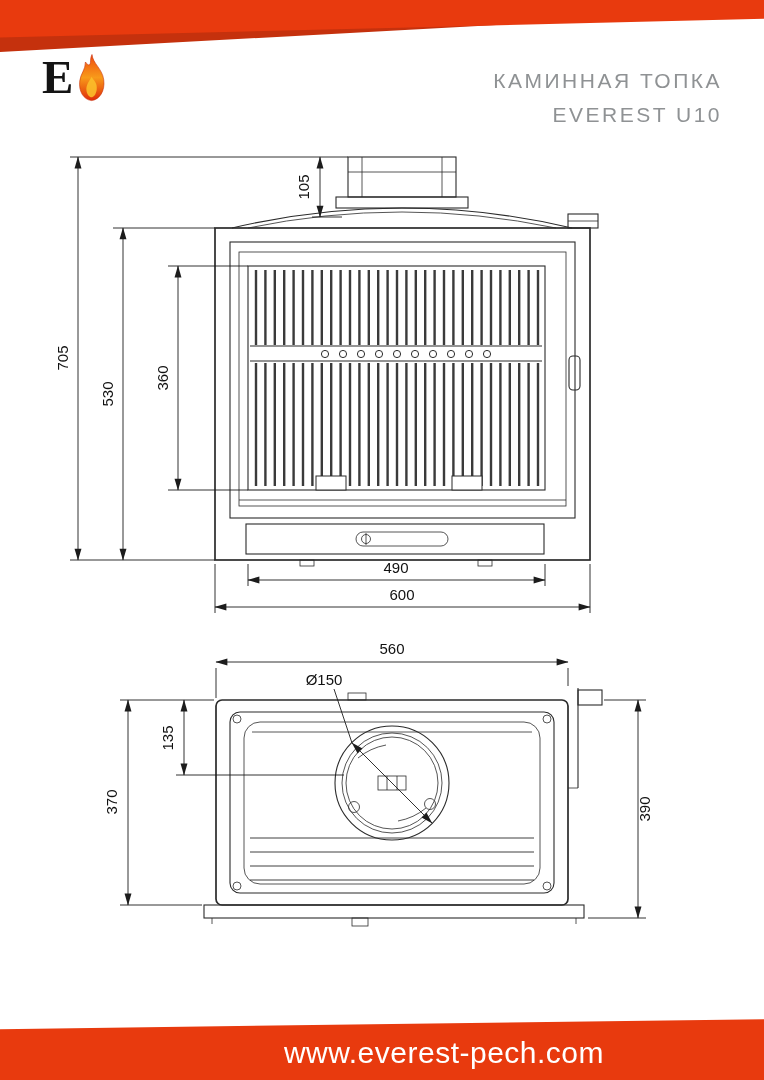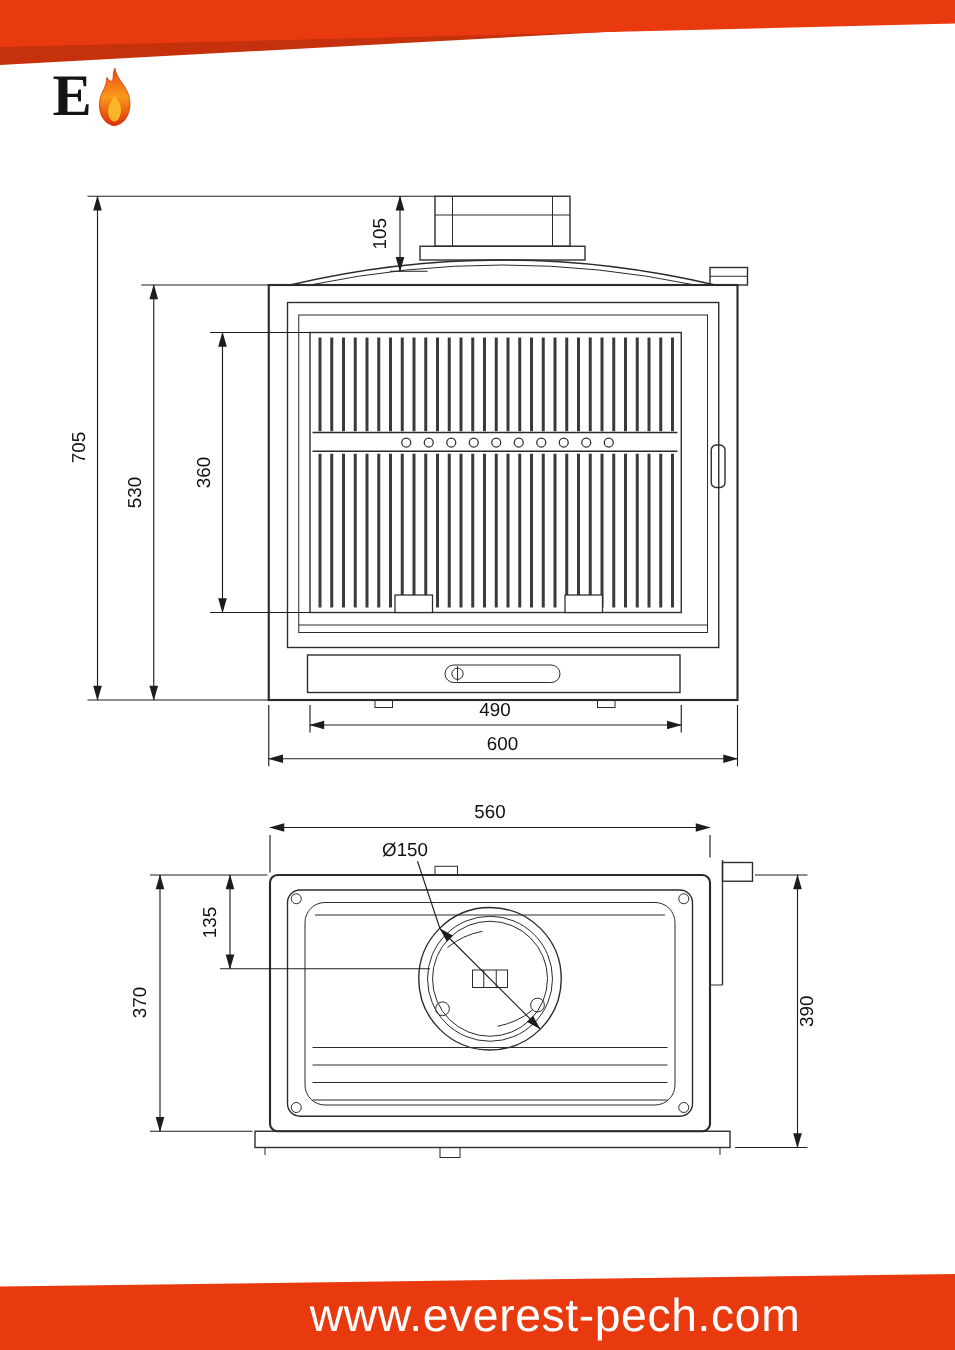--- a/index.html
+++ b/index.html
@@ -28,21 +28,21 @@
   .ext,.dim{stroke:#1c1c1c;stroke-width:0.9;fill:none;}
   .dlabel{font-family:"Liberation Sans",sans-serif;font-size:15px;fill:#111;}
   #grill-bars line{stroke:#3a3a3a;stroke-width:2.4;}
   #vent-holes circle{fill:#ffffff;stroke:#2b2b2b;stroke-width:1;}
   #floor-ribs line{stroke:#2b2b2b;stroke-width:0.9;}
 
   
   .footer{position:absolute;left:0;bottom:0;width:100%;height:62px;background:#e83a0e;
     clip-path:polygon(0 18%,100% 2%,100% 100%,0 100%);
     display:flex;align-items:center;justify-content:center;}
-  .footer span{color:#ffffff;font-size:37px;letter-spacing:0.5px;transform:translate(62px,4px);}
+  .footer span{color:#ffffff;font-size:30px;letter-spacing:0.5px;transform:translate(62px,4px);}
 </style>
 </head>
 <body>
 
 <div class="page">
 
   <div class="banner-back"></div>
   <div class="banner-front"></div>
 
   <div class="header">
@@ -54,20 +54,22 @@
             <stop offset="0" stop-color="#ef4a10"></stop>
             <stop offset="0.5" stop-color="#f89a1a"></stop>
             <stop offset="1" stop-color="#e02c08"></stop>
           </linearGradient>
         </defs>
         <path d="M17 0 C18 10 28 15 29.5 27 C31 39 25 48 16.5 49 C8 48 2.5 39 4 28 C5 20 10 16.5 10 8 C13 12 15.5 13 15.5 6 C15.5 3.5 16.3 1.6 17 0 Z" fill="url(#fg)" stroke="#c52b07" stroke-width="0.6"></path>
         <path d="M16.5 24 C20 28.5 22.8 31 22 37.5 C21.2 43 18.5 45.5 16.5 45.5 C14.5 45.5 11.6 43 11.1 38 C10.6 33 13.5 29 16.5 24 Z" fill="#fbbe2a" opacity="0.9"></path>
       </svg>
     </div>
     <div class="title">
+      <div>КАМИННАЯ ТОПКА</div>
+      <div>EVEREST U10</div>
     </div>
   </div>
 
   <svg class="drawing" width="764" height="880" viewBox="0 0 764 880">
     <defs>
       <marker id="arr" viewBox="0 0 12 8" refX="11" refY="4" markerWidth="13" markerHeight="9" orient="auto-start-reverse" markerUnits="userSpaceOnUse">
         <path d="M0.5,0.8 L11.5,4 L0.5,7.2 Z" fill="#1c1c1c"></path>
       </marker>
     </defs>
 

